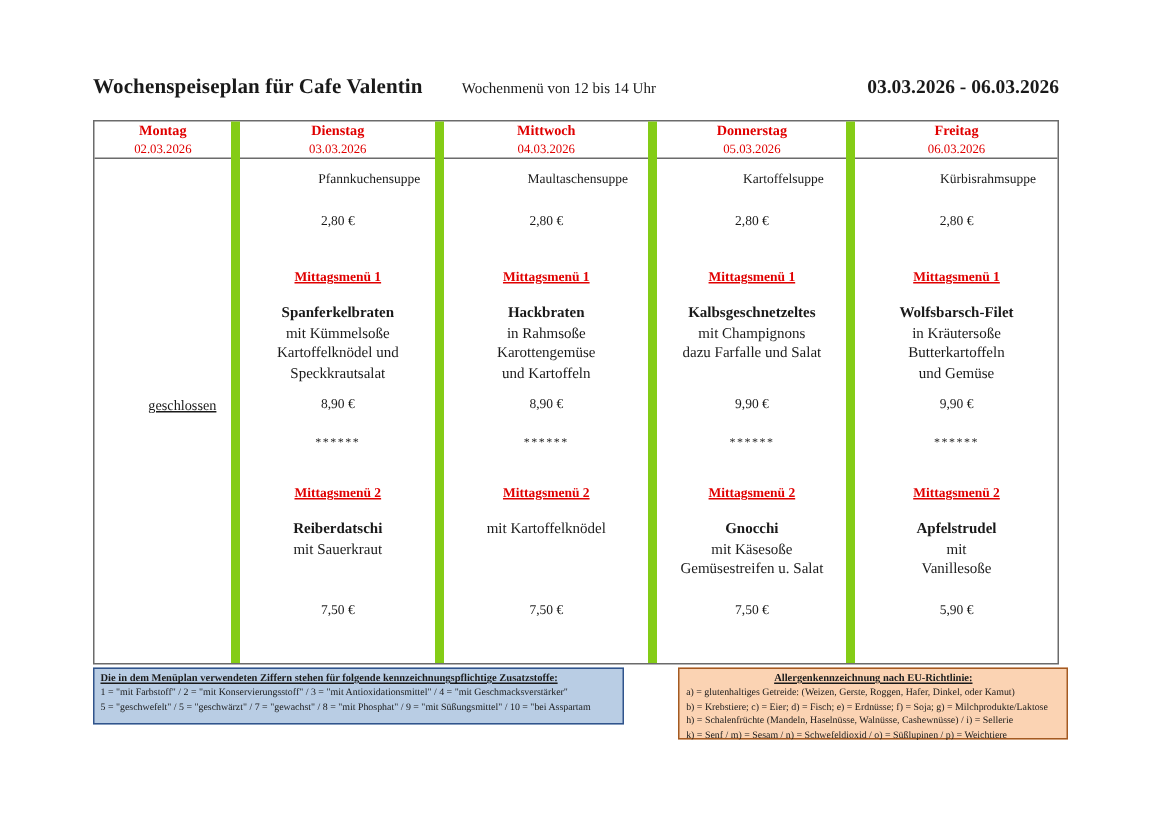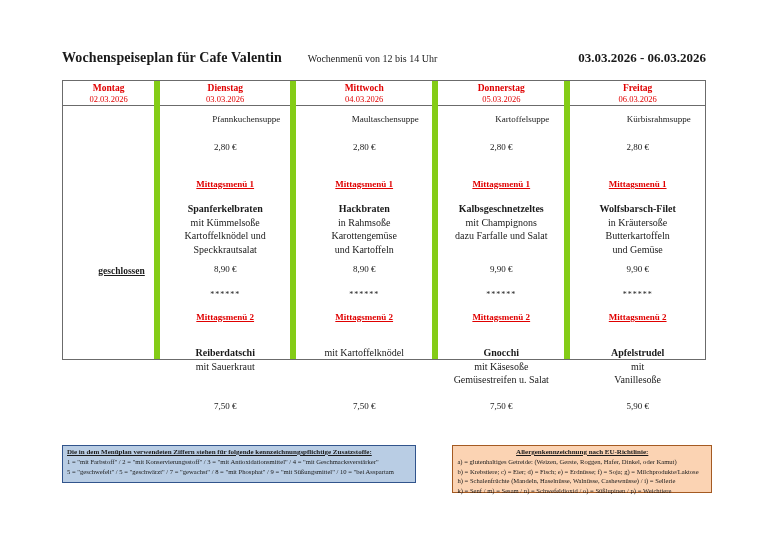--- a/index.html
+++ b/index.html
@@ -8,21 +8,21 @@
   .page { position:relative; width:768px; height:543px; background:#fff; }
 
   
   .page-header { position:absolute; left:62px; right:62px; top:50px;
                  display:flex; align-items:baseline; }
   .page-title { font-size:14px; font-weight:bold; letter-spacing:0.1px; }
   .page-subtitle { font-size:10px; margin-left:26px; }
   .page-dates { font-size:13px; font-weight:bold; margin-left:auto; }
 
   
-  .menu-table { position:absolute; left:62px; top:80px; width:644px; height:280px;
+  .menu-table { position:absolute; left:62px; top:80px; width:644px; height:363px;
                 border:1px solid #6b6b6b; display:flex; background:#fff; }
   .day-col { position:relative; border-left:6px solid #84cc16; }
   .day-col:first-child { border-left:none; }
   .day-col:nth-child(1){ width:14.2%; }
   .day-col:nth-child(2){ width:21.2%; }
   .day-col:nth-child(3){ width:22.1%; }
   .day-col:nth-child(4){ width:20.6%; }
   .day-col:nth-child(5){ width:21.9%; }
 
   .day-head { height:25px; border-bottom:1px solid #6b6b6b; text-align:center;
@@ -35,24 +35,24 @@
   .soup-name   { top:8px;   font-size:9px;padding-left:42px; }
   .soup-price  { top:36px;  font-size:9px; }
   .menu-label  { font-size:9px; font-weight:bold; color:#e00000;
                  text-decoration:underline; }
   .menu1-label { top:73px; }
   .dish-block  { font-size:10px; line-height:13.5px; }
   .menu1-dish  { top:96px; }
   .dish-name   { font-weight:bold; }
   .menu1-price { top:158px; font-size:9px; }
   .stars       { top:184px; font-size:8px; letter-spacing:1px; }
-  .menu2-label { top:206px; }
+  .menu2-label { top:217px; }
   .menu2-dish  { top:240px; }
   .menu2-price { top:295px; font-size:9px; }
-  .closed      { top:160px; font-size:9.5px; font-weight:bold;
+  .closed      { top:160px; font-size:9.5px; font-weight:normal;
                  text-decoration:underline;margin-left:26px; }
 
   
   .legend-wrap { position:absolute; left:62px; top:445px; width:650px; display:flex;gap:32px; }
   .legend-additives { width:373px; height:38px; background:#b9cde4;
                       border:1px solid #31548c; padding:2px 4px; }
   .legend-allergens { width:273px; height:48px; background:#fbd3b3;
                       border:1px solid #a45a22; padding:2px 4px; margin-left:4px; }
   .legend-title { font-size:7px; font-weight:bold; text-decoration:underline;
                   line-height:9px; white-space:nowrap; }

